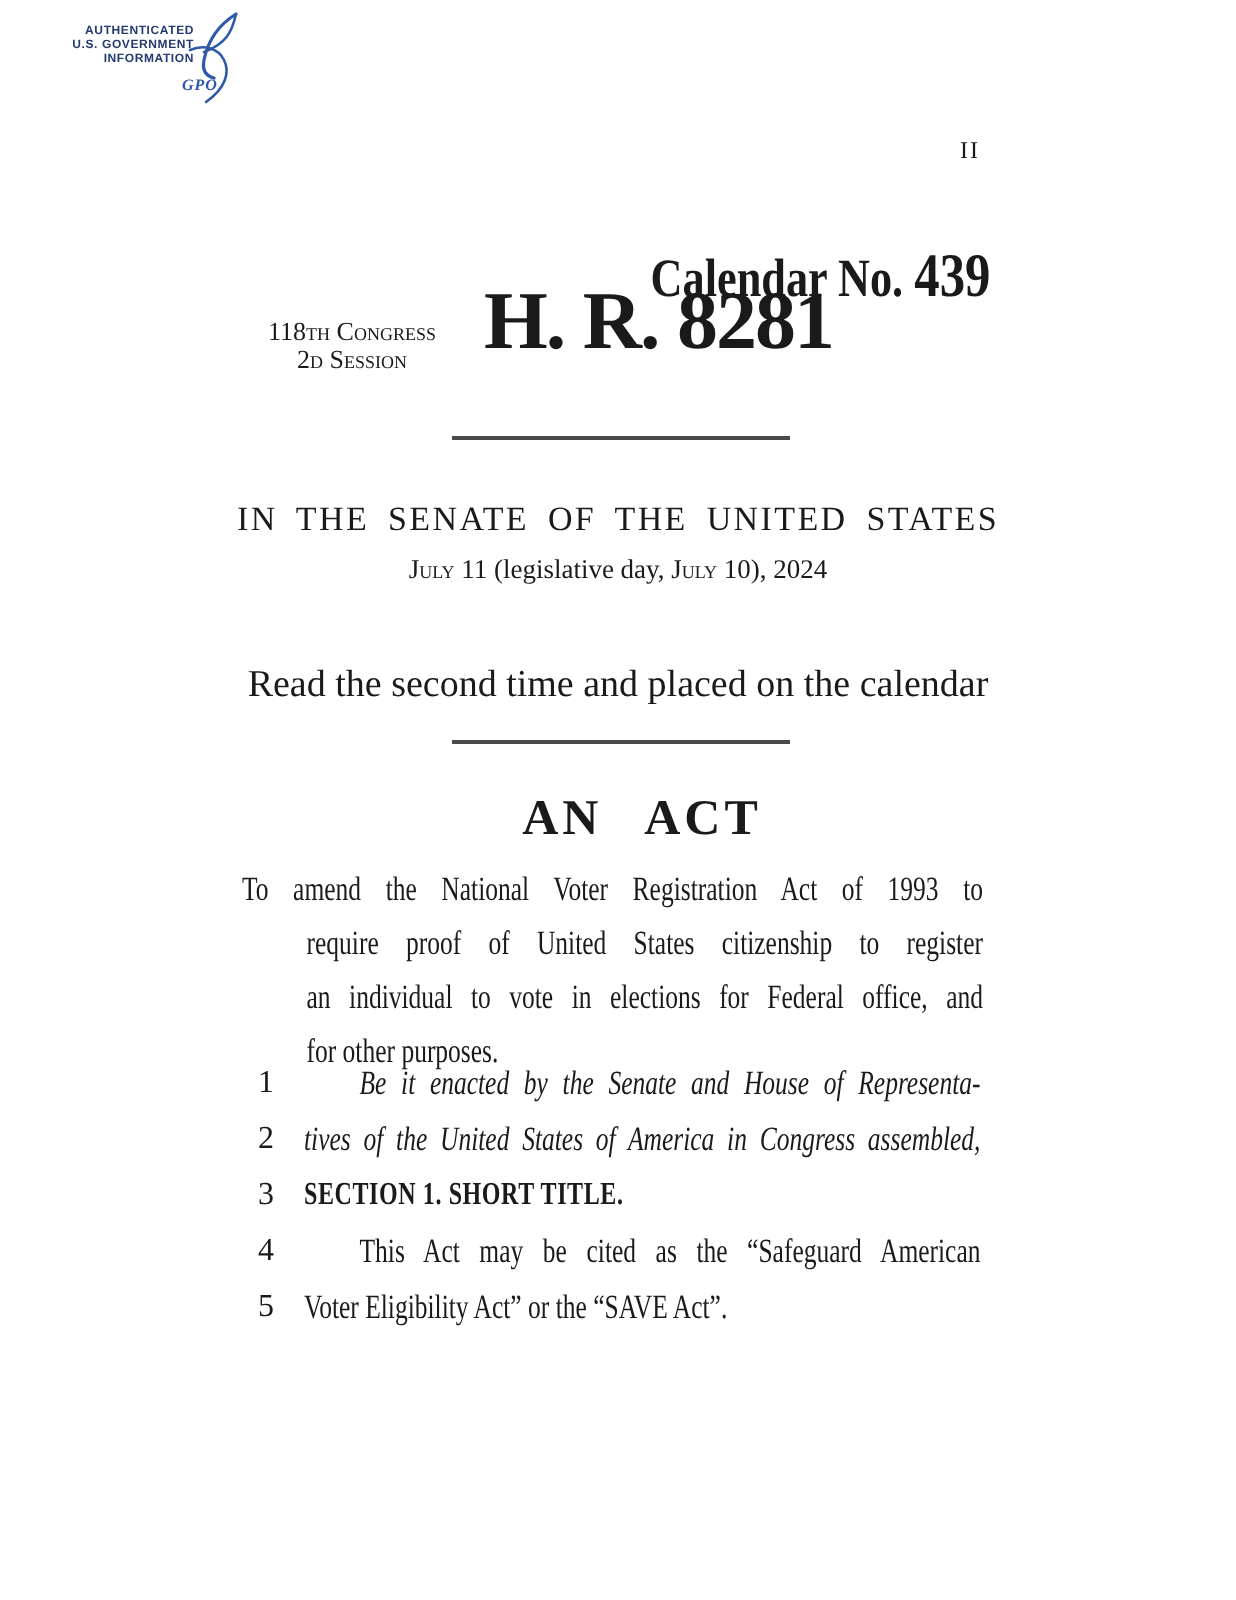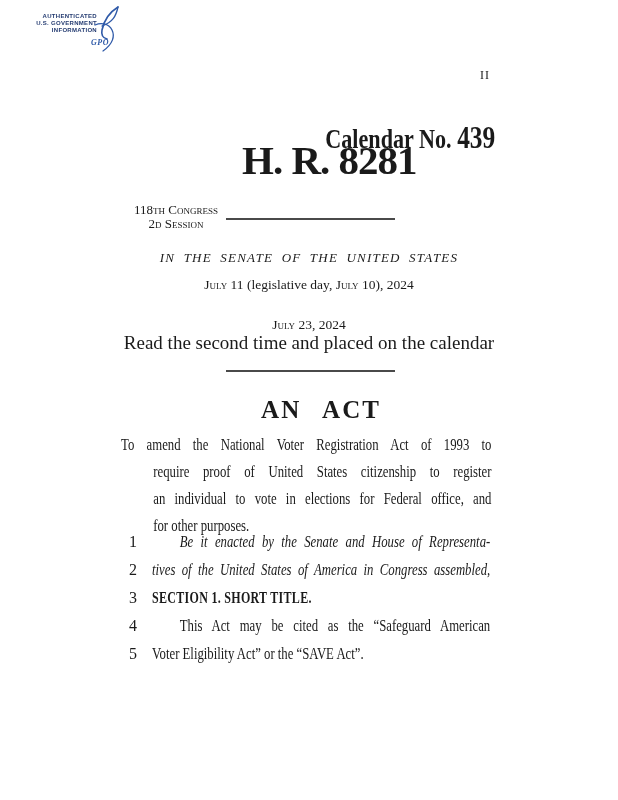--- a/index.html
+++ b/index.html
@@ -37,34 +37,34 @@
     position: absolute; left: 0; top: 120px; width: 495px;
     text-align: right; white-space: nowrap;
   }
   .calendar-inner {
     display: inline-block; transform: scaleX(0.82); transform-origin: right top;
     font-weight: bold; font-size: 27px;
   }
   .cal-num { font-size: 31px; }
   .congress-block {
     position: absolute; left: 123px; top: 159px; width: 106px;
-    text-align: center; font-size: 13px; line-height: 14px; margin-top: 44px;
+    text-align: center; font-size: 13px; line-height: 14px;
   }
   .sc { font-variant: small-caps; }
   .bill-number {
     position: absolute; left: 242px; top: 136px;
     font-size: 41px; font-weight: bold; letter-spacing: -1px;
     white-space: nowrap;
   }
   .rule { position: absolute; left: 226px; width: 169px; height: 2px; background: #4a4a4a; }
   .rule1 { top: 218px; }
   .rule2 { top: 370px; }
   
   .center-line { position: absolute; left: 0; width: 618px; text-align: center; white-space: nowrap; }
-  .senate-heading { top: 250px; font-size: 13px; letter-spacing: 1.2px; word-spacing: 4px; font-style: italic; }
+  .senate-heading { top: 250px; font-size: 17px; letter-spacing: 1.2px; word-spacing: 4px; }
   .date-line1 { top: 277px; font-size: 13.5px; text-align: center; }
   .action-line1 { top: 294px; font-size: 13px; }
   .date-line2 { top: 317px; font-size: 13.5px; }
   .action-line2 { top: 332px; font-size: 19px; }
   
   .an-act {
     top: 396px; font-size: 25px; font-weight: bold;
     letter-spacing: 2px; word-spacing: 14px; margin-left: 12px;
   }
   .preamble { position: absolute; left: 121px; top: 431px; }
@@ -125,23 +125,20 @@
   <div class="bill-number">H. R. 8281</div>
 
   <div class="rule rule1"></div>
 
   <div class="center-line senate-heading">IN THE SENATE OF THE UNITED STATES</div>
 
   <div class="center-line date-line1">
     <span class="sc">July</span><span> 11 (legislative day, </span><span class="sc">July</span><span> 10), 2024</span>
   </div>
 
-  <div class="center-line date-line2">
-    <span class="sc">July</span><span> 23, 2024</span>
-  </div>
   <div class="center-line action-line2">Read the second time and placed on the calendar</div>
 
   <div class="rule rule2"></div>
 
   <div class="center-line an-act">AN ACT</div>
 
   <div class="preamble">
     <div class="p-line just">To amend the National Voter Registration Act of 1993 to</div>
     <div class="p-line just cont">require proof of United States citizenship to register</div>
     <div class="p-line just cont">an individual to vote in elections for Federal office, and</div>

